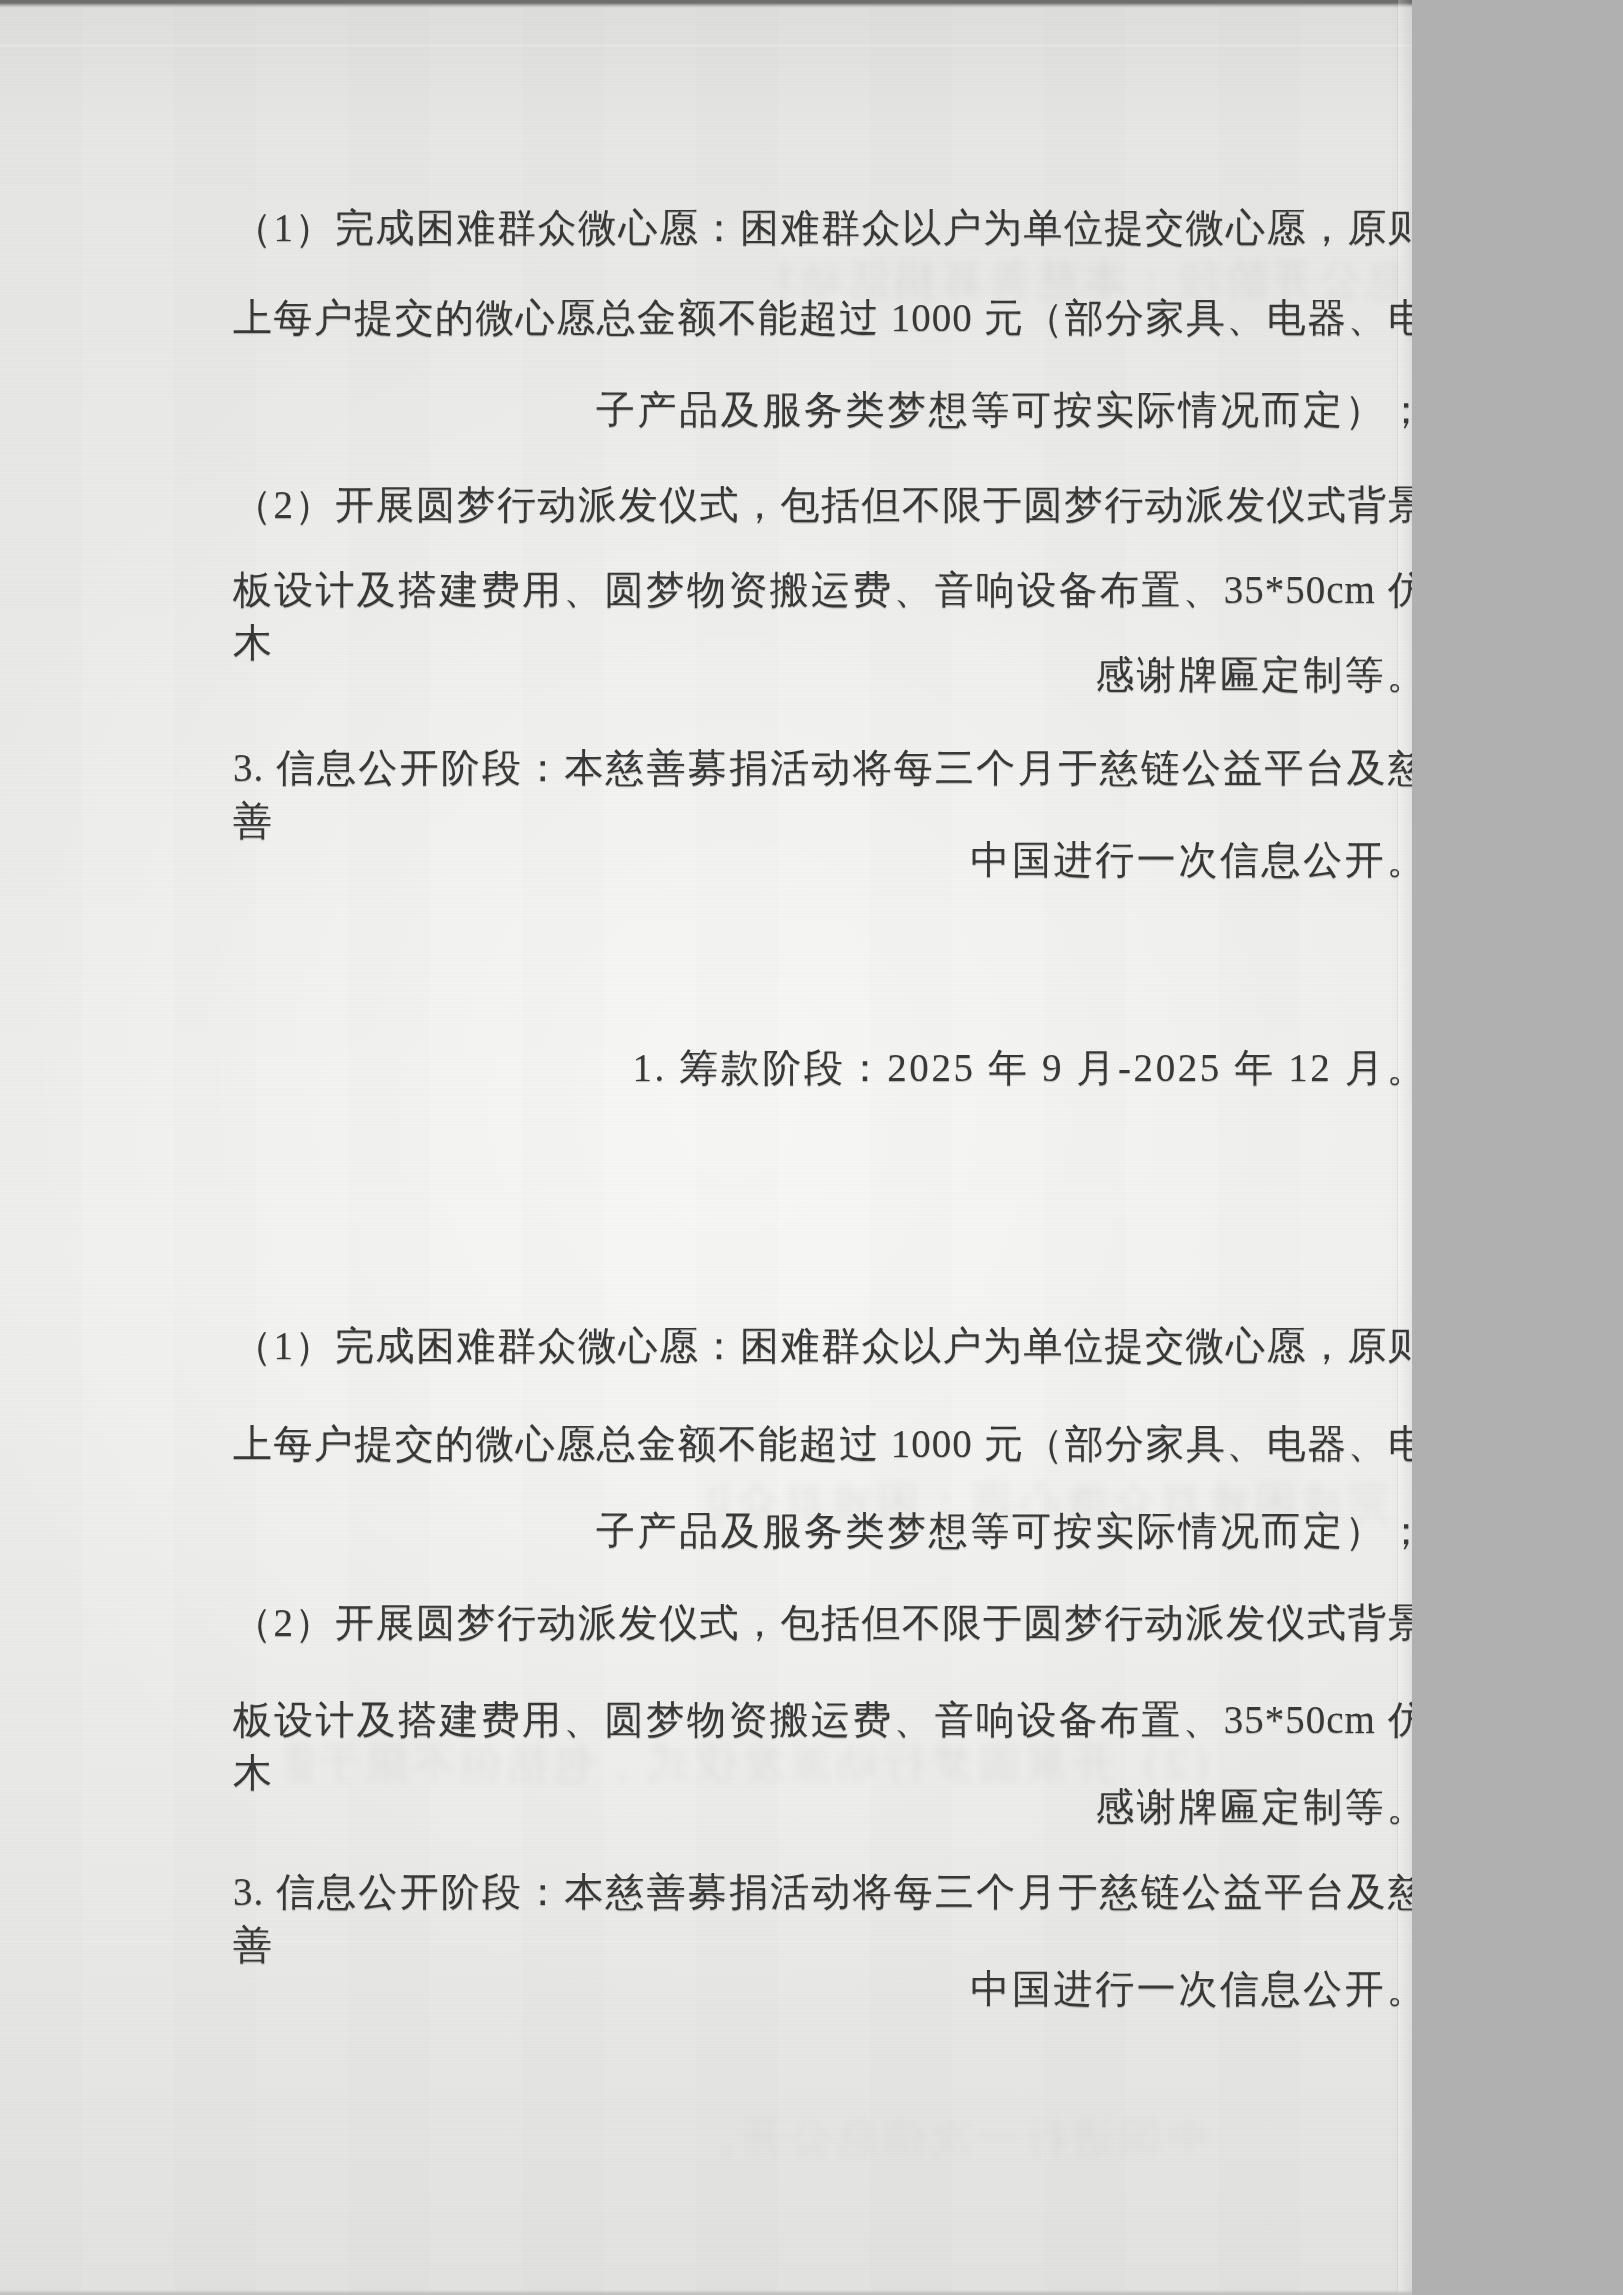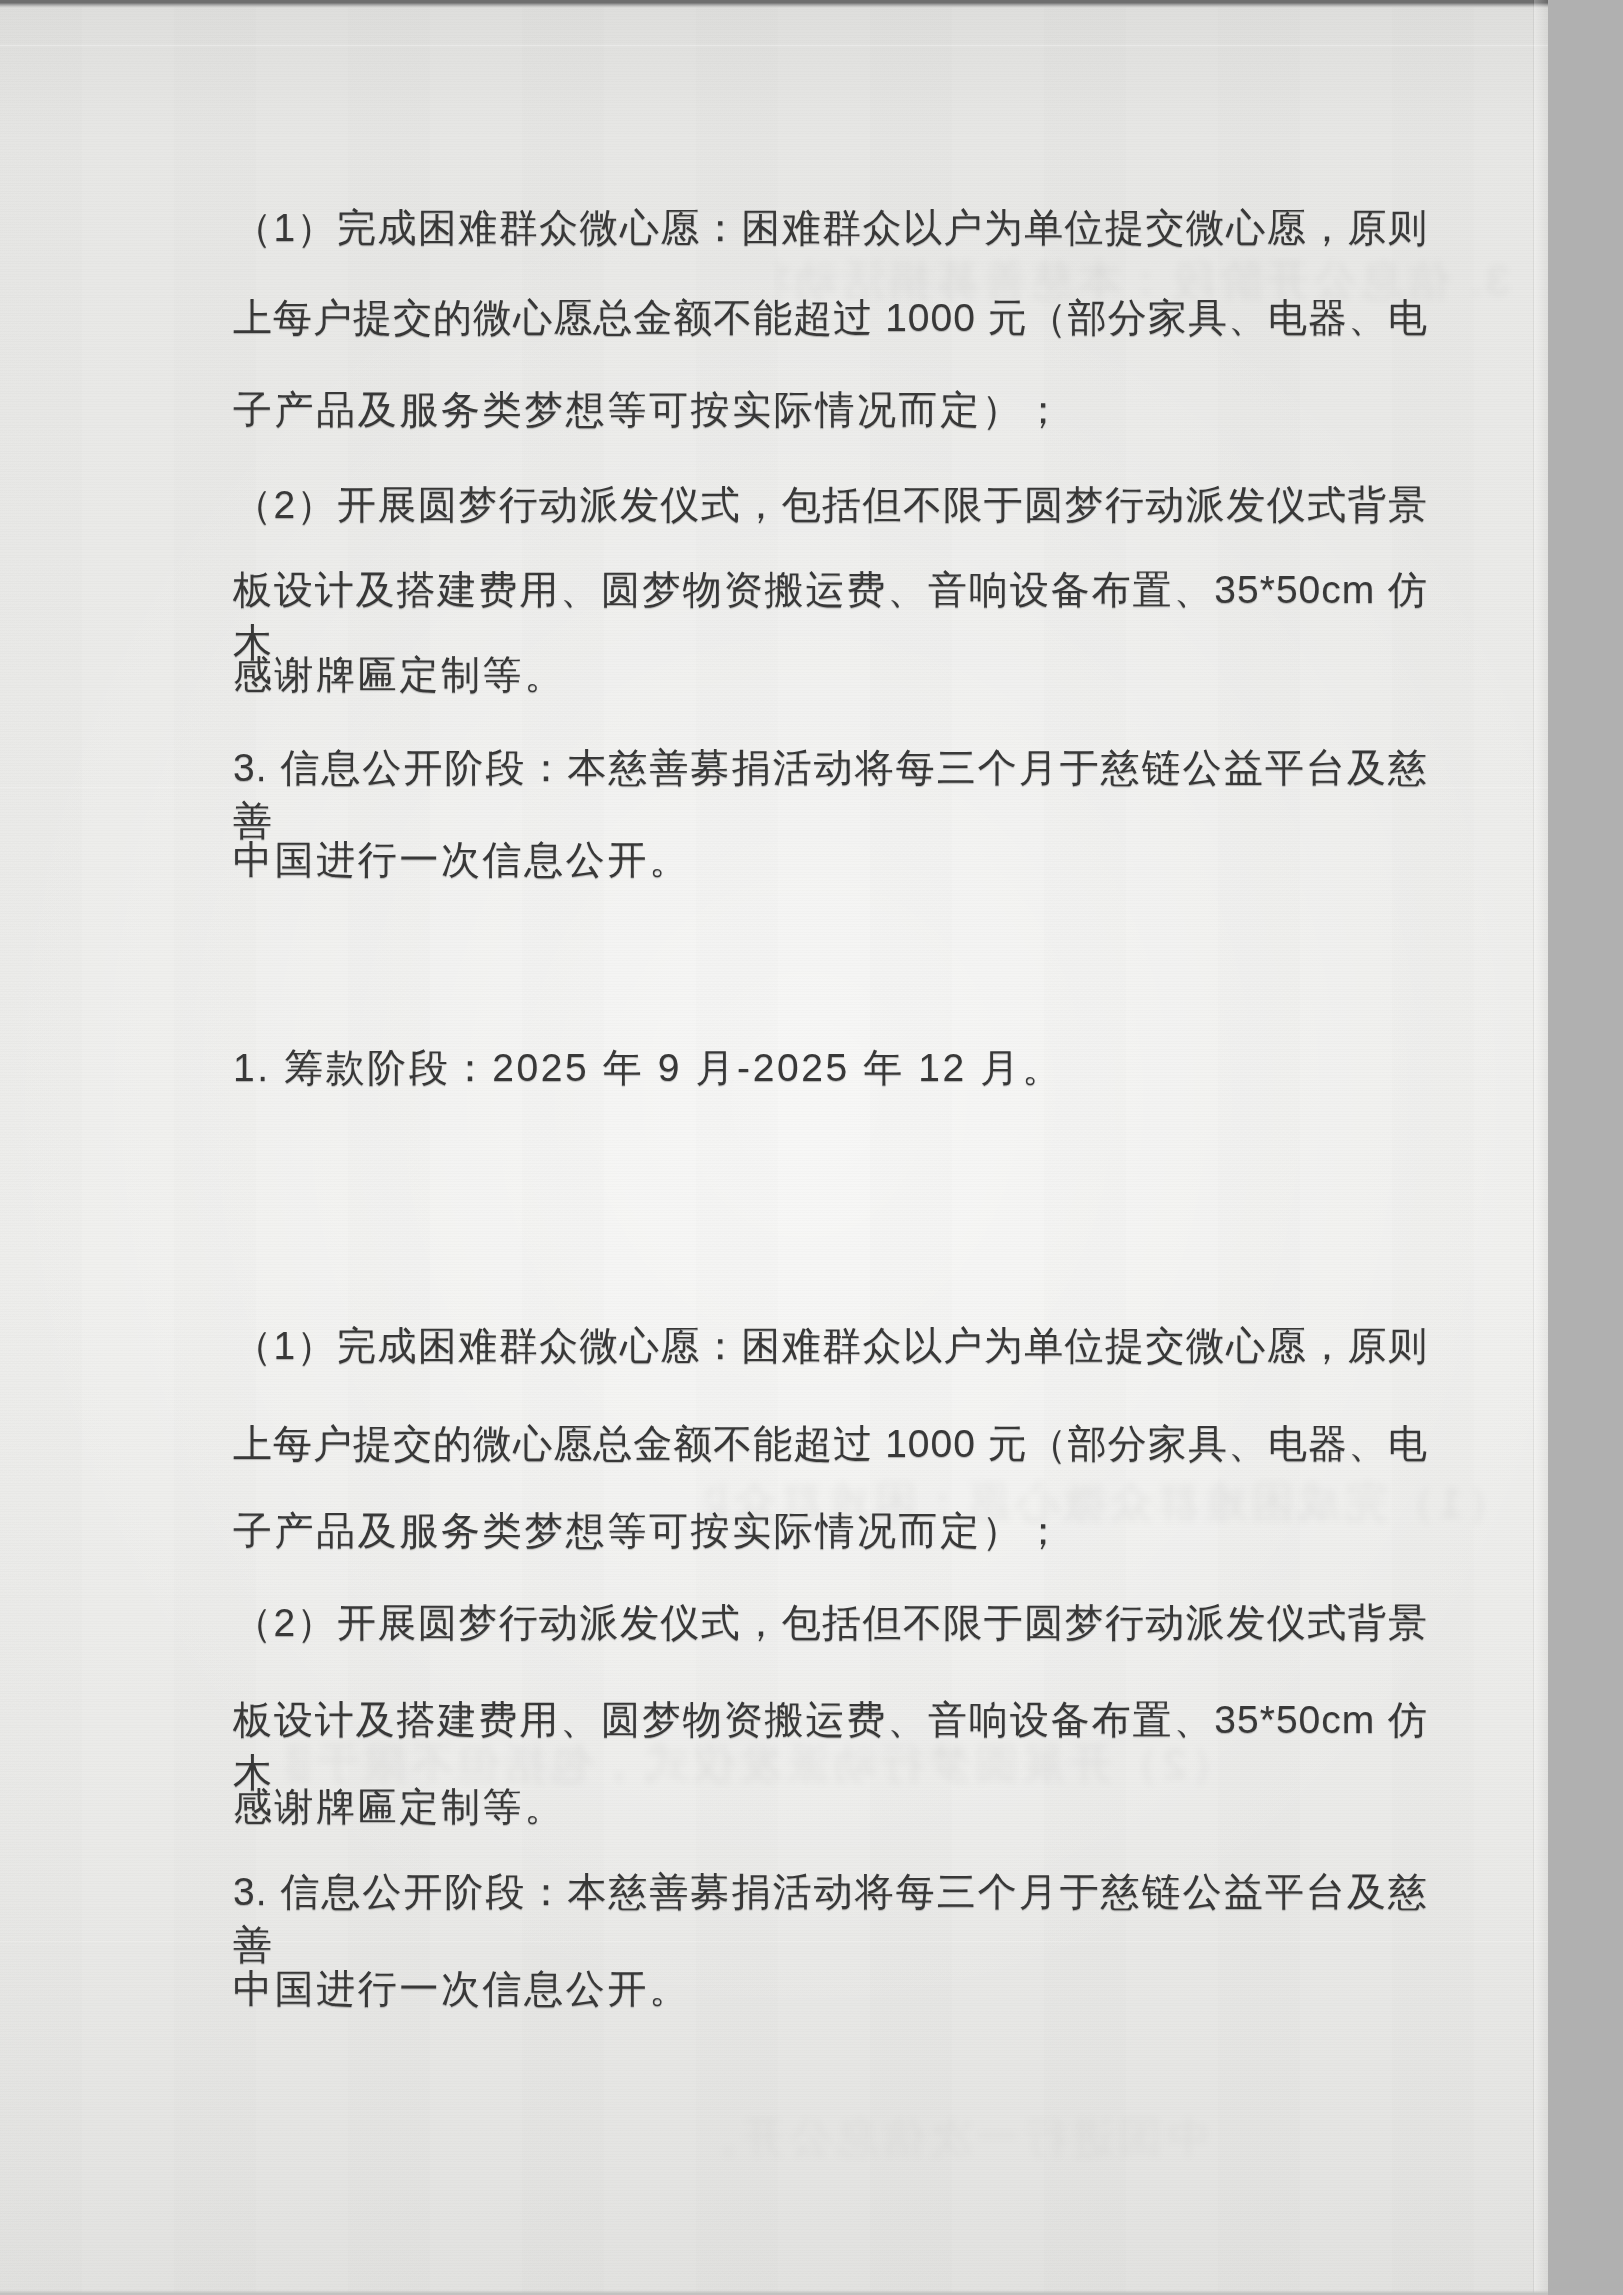--- a/index.html
+++ b/index.html
@@ -1,20 +1,20 @@
 <!DOCTYPE html>
 <html style="font-size:8.2px"><head>
 <meta charset="utf-8">
 <style>
   html,body{margin:0;padding:0;background:#b0b0b0;}
   .page{
     position:relative;
-    width:1548px;height:2295px;
+    width:1412px;height:2295px;
     overflow:hidden;
-    font-family:Liberation Sans, sans-serif;
+    font-family:Liberation Serif, serif;
     background:
       radial-gradient(ellipse 1177px 1331px at 52% 48%, rgba(255,255,255,0.55), rgba(255,255,255,0) 70%),
       linear-gradient(180deg,#dededc 0%, #e7e7e5 6%, #ebebe9 30%, #efefed 55%, #eaeae8 80%, #e2e2e0 100%);
   }
   
   .page::before{
     content:"";position:absolute;inset:0;pointer-events:none;
     background:
       repeating-linear-gradient(0deg, rgba(0,0,0,0.013) 0 1px, rgba(255,255,255,0.012) 1px 2.6px),
       repeating-linear-gradient(90deg, rgba(0,0,0,0.008) 0 82px, rgba(255,255,255,0.010) 82px 174px);
@@ -28,21 +28,21 @@
   .scanline{position:absolute;left:0;width:100%;height:1px;background:rgba(255,255,255,0.35);}
 
   .line{
     position:absolute;left:233px;width:1195px;height:57px;
     font-size:39px;line-height:53px;letter-spacing:1px;
     color:#383838;
     text-shadow:0 1px 1px rgba(45,45,45,0.30);
     filter:blur(0.2px);
   }
   .j{text-align:justify;text-align-last:justify;}
-  .nj{white-space:nowrap;letter-spacing:2.6px;}
+  .nj{white-space:nowrap;letter-spacing:2.6px;text-align:right;}
 
   .ghost{
     position:absolute;height:60px;overflow:hidden;white-space:nowrap;
     font-size:43px;letter-spacing:4.1px;color:#8d8d8d;
     transform:scaleX(-1);filter:blur(3.6px);opacity:0.13;pointer-events:none;
   }
   .ghost.g3{opacity:0.09;}
 </style>
 </head>
 <body>

